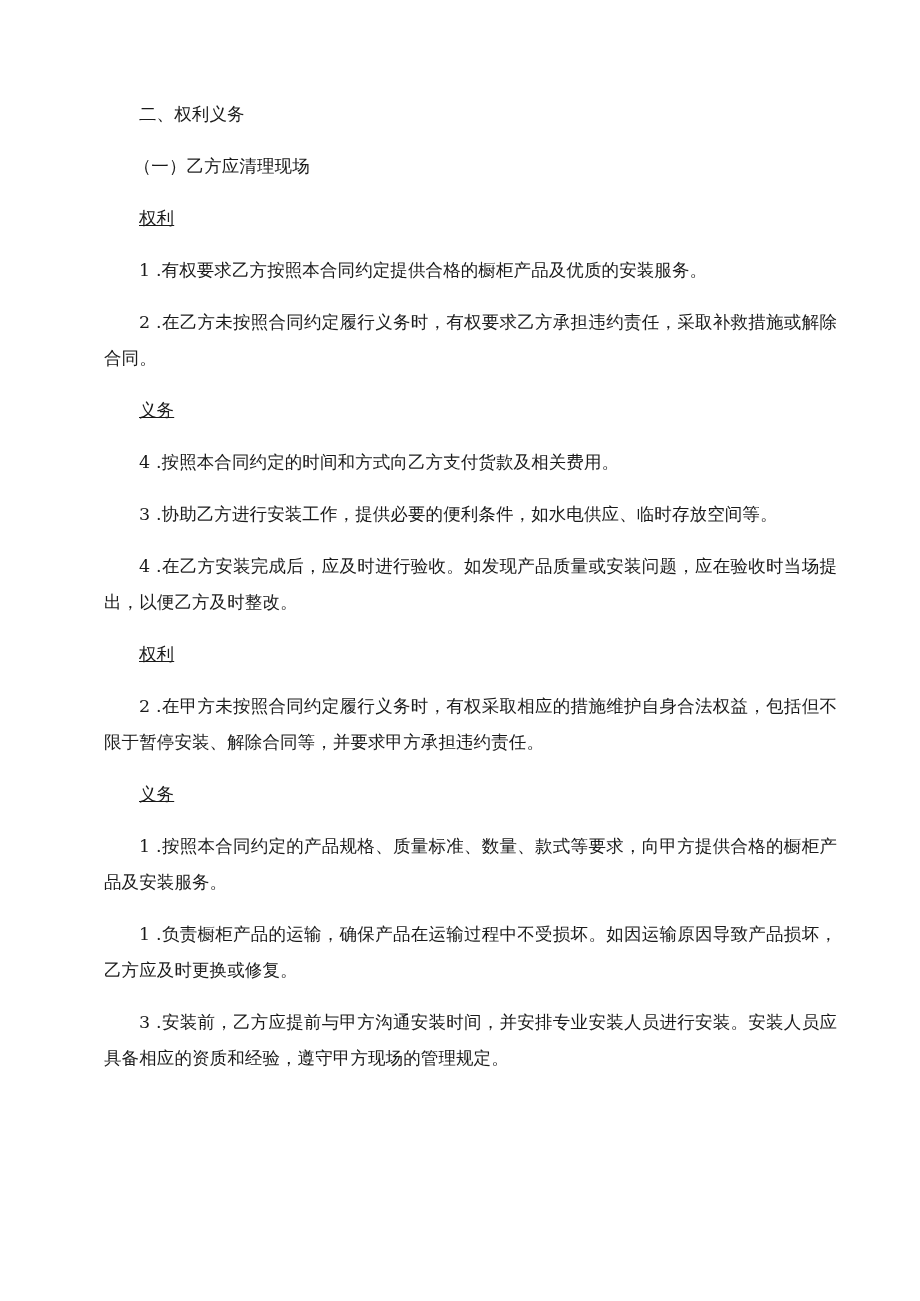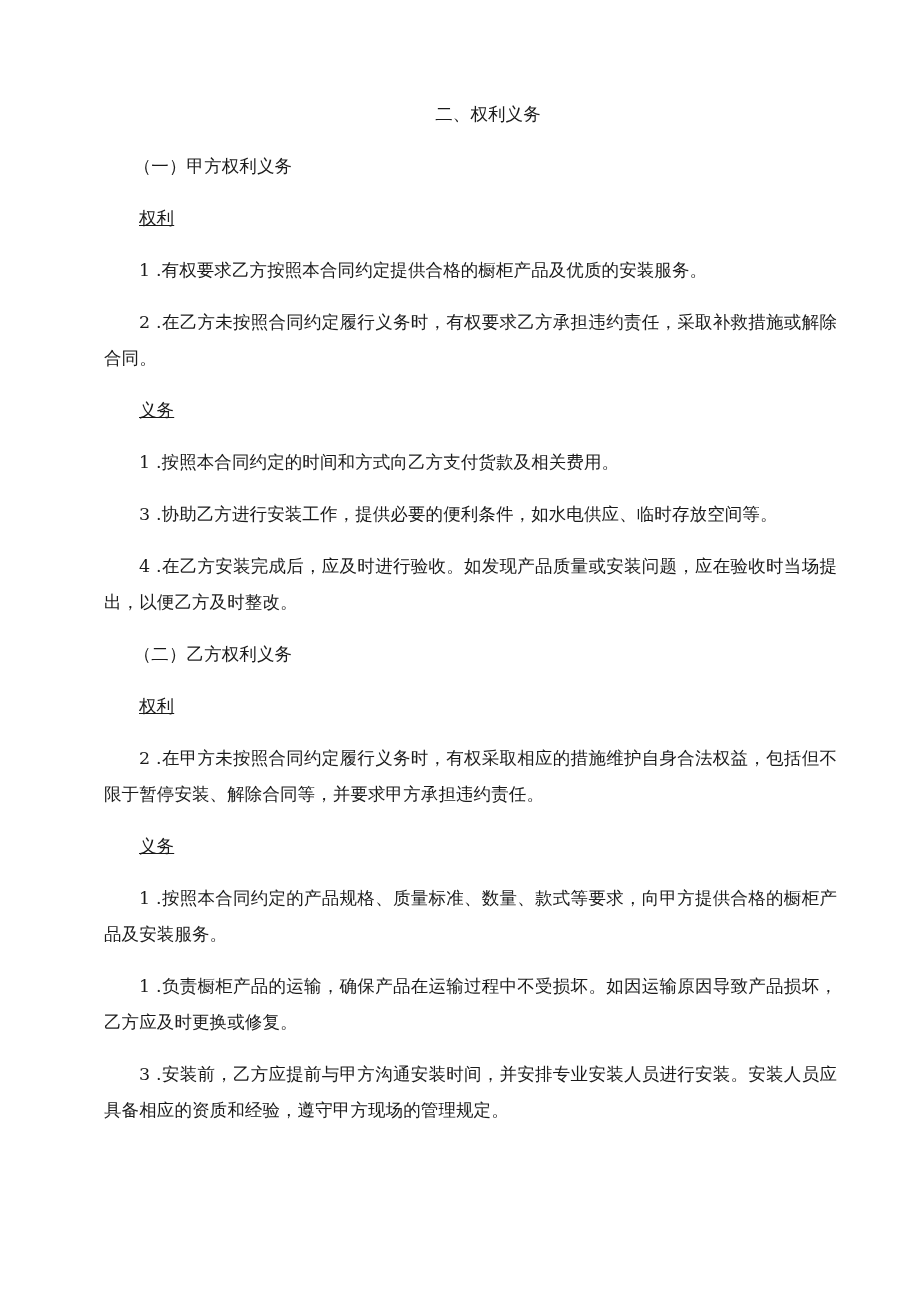--- a/index.html
+++ b/index.html
@@ -48,21 +48,20 @@
     margin-bottom: 0;
   }
 
   
   .heading-section {
     margin: 0 0 16px 0;
     font-size: 17.5px;
     line-height: 36px;
     text-indent: 2em;
     letter-spacing: 0.1px;
-    text-align: center;
   }
 
   .heading-sub {
     margin: 0 0 16px 0;
     font-size: 17.5px;
     line-height: 36px;
     text-indent: 1.7em;
     letter-spacing: 0.1px;
   }
 
@@ -74,29 +73,28 @@
     letter-spacing: 0.1px;
     text-decoration: underline;
   }
 </style>
 </head>
 <body>
 
 <div id="page">
   <div id="doc-body">
       <p class="heading-section">二、权利义务</p>
-      <p class="heading-sub">（一）甲方权利义务</p>
+      <p class="heading-sub">（一）乙方应清理现场</p>
       <p class="label-group">权利</p>
       <p class="para">1 .有权要求乙方按照本合同约定提供合格的橱柜产品及优质的安装服务。</p>
       <p class="para">2 .在乙方未按照合同约定履行义务时，有权要求乙方承担违约责任，采取补救措施或解除合同。</p>
       <p class="label-group">义务</p>
-      <p class="para">1 .按照本合同约定的时间和方式向乙方支付货款及相关费用。</p>
+      <p class="para">4 .按照本合同约定的时间和方式向乙方支付货款及相关费用。</p>
       <p class="para">3 .协助乙方进行安装工作，提供必要的便利条件，如水电供应、临时存放空间等。</p>
       <p class="para">4 .在乙方安装完成后，应及时进行验收。如发现产品质量或安装问题，应在验收时当场提出，以便乙方及时整改。</p>
-      <p class="heading-sub">（二）乙方权利义务</p>
       <p class="label-group">权利</p>
       <p class="para">2 .在甲方未按照合同约定履行义务时，有权采取相应的措施维护自身合法权益，包括但不限于暂停安装、解除合同等，并要求甲方承担违约责任。</p>
       <p class="label-group">义务</p>
       <p class="para">1 .按照本合同约定的产品规格、质量标准、数量、款式等要求，向甲方提供合格的橱柜产品及安装服务。</p>
       <p class="para">1 .负责橱柜产品的运输，确保产品在运输过程中不受损坏。如因运输原因导致产品损坏，乙方应及时更换或修复。</p>
       <p class="para">3 .安装前，乙方应提前与甲方沟通安装时间，并安排专业安装人员进行安装。安装人员应具备相应的资质和经验，遵守甲方现场的管理规定。</p>
     </div>
 </div>
 
 </body></html>

